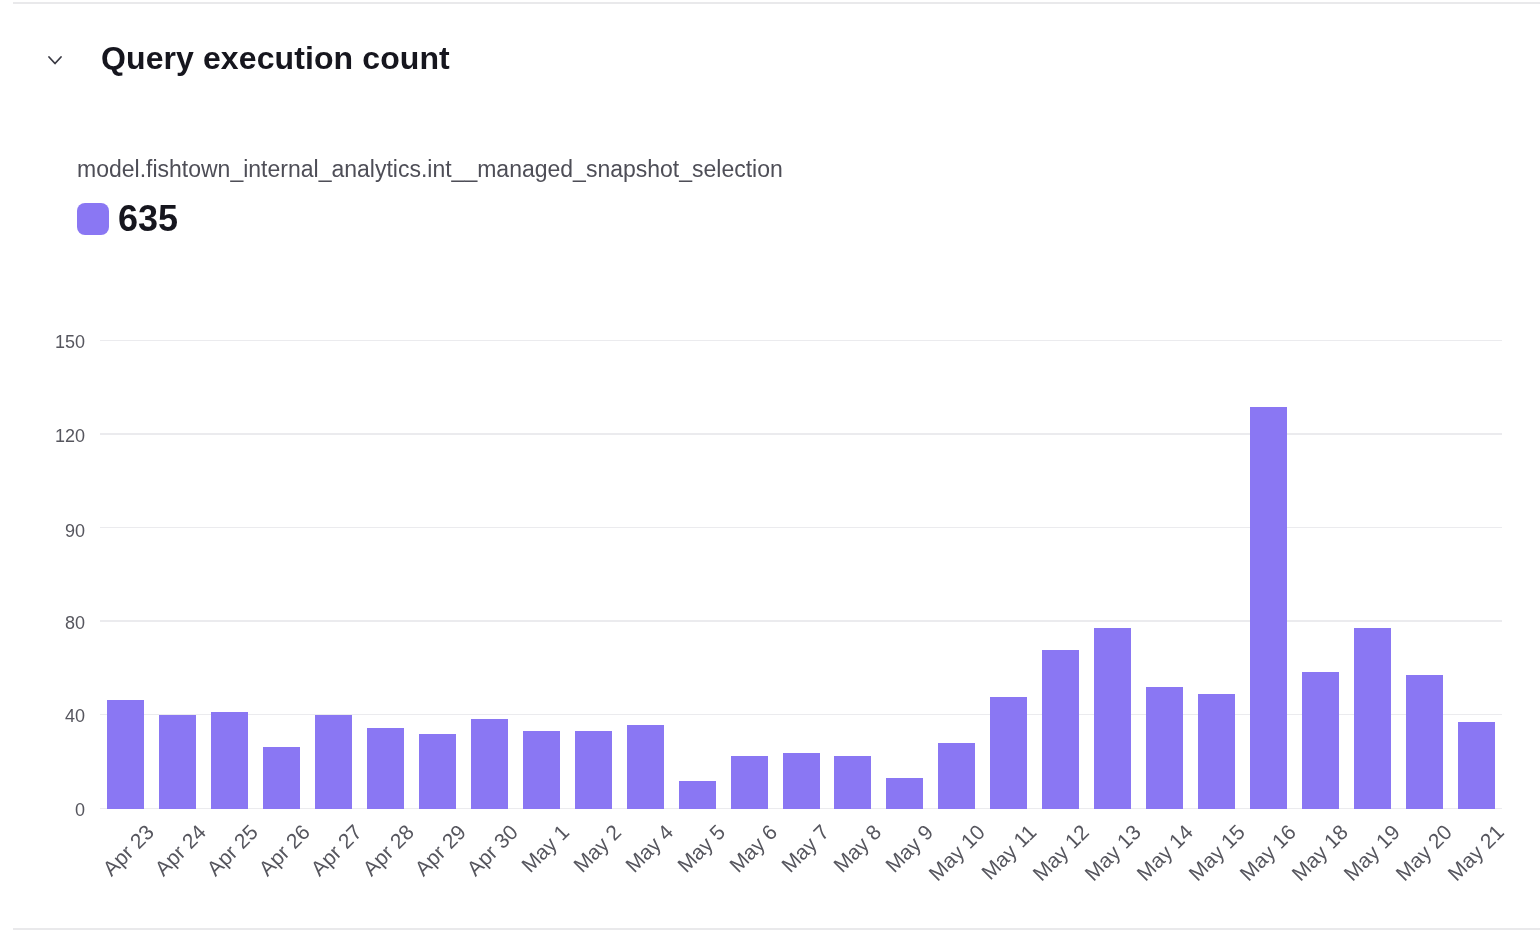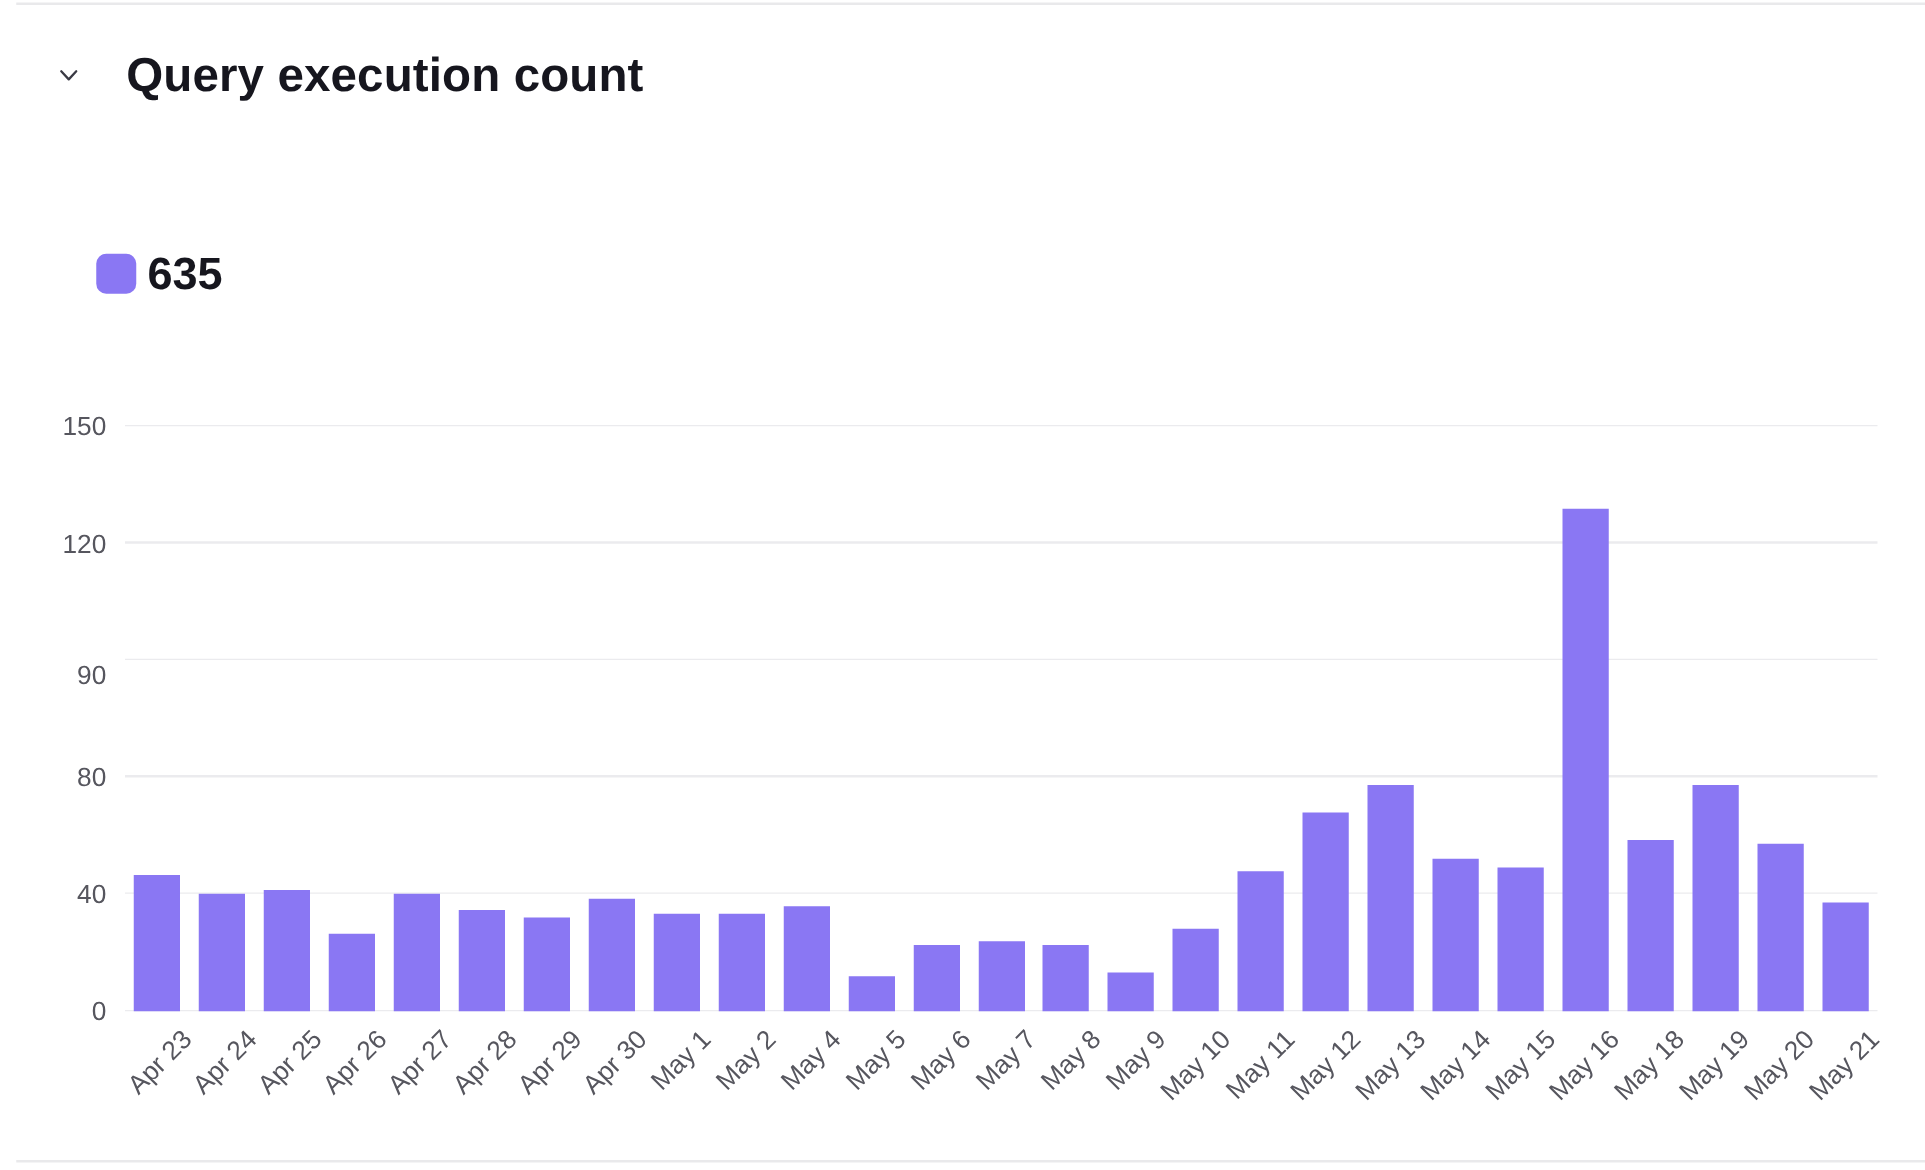--- a/index.html
+++ b/index.html
@@ -18,21 +18,21 @@
 
   .header { position: absolute; left: 0; top: 40px; height: 36px; width: 100%; }
   .chevron-btn {
     position: absolute; left: 42px; top: 7px;
     width: 26px; height: 26px;
     display: flex; align-items: center; justify-content: center;
     cursor: pointer; background: transparent; border: none;
   }
   .card-title {
     position: absolute; left: 101px; top: 0px;
-    font-size: 38px; font-weight: 700; color: #16161e;
+    font-size: 32px; font-weight: 700; color: #16161e;
     letter-spacing: 0.1px;
   }
 
   .series-label {
     position: absolute; left: 77px; top: 156px;
     font-size: 23px; color: #4e4e57;
   }
 
   .legend-row { position: absolute; left: 77px; top: 202px; height: 34px; display: flex; align-items: center; }
   .legend-swatch {
@@ -48,21 +48,21 @@
   .plot {
     position: absolute; left: 100px; top: 341px;
     width: 1402px; height: 468px;
   }
   .gridline {
     position: absolute; left: 0; right: 0; height: 1.5px;
     background: #ebebee;
   }
   .ytick {
     position: absolute; width: 70px; text-align: right;
-    font-size: 21px; color: #56565e;
+    font-size: 18px; color: #56565e;
     transform: translateY(-50%);
   }
   .bar {
     position: absolute; bottom: 0; width: 37px;
     background: #8a77f3;
     cursor: pointer;
   }
   .xlabel-anchor { position: absolute; width: 0; height: 0; }
   .xlabel {
     position: absolute; right: 0; top: 0;
@@ -82,35 +82,36 @@
     <button class="chevron-btn">
       <span style="display:flex;">
         <svg width="22" height="22" viewBox="0 0 22 22" fill="none">
           <polyline points="5,8 11,14.5 17,8" stroke="#3a3a44" stroke-width="1.8" stroke-linecap="round" stroke-linejoin="round"></polyline>
         </svg>
       </span>
     </button>
     <div class="card-title">Query execution count</div>
   </div>
 
+  <div class="series-label">model.fishtown_internal_analytics.int__managed_snapshot_selection</div>
 
   <div class="legend-row">
     <div class="legend-swatch"></div>
     <div class="legend-total">635</div>
   </div>
 
   <div class="plot" id="plot">
       <div class="gridline" style="bottom: 0px;"></div>
       <div class="ytick" style="left: -85px; bottom: -1px; transform: translateY(50%);">0</div>
       <div class="gridline" style="bottom: 93.6px;"></div>
       <div class="ytick" style="left: -85px; bottom: 92.6px; transform: translateY(50%);">40</div>
       <div class="gridline" style="bottom: 187.2px;"></div>
       <div class="ytick" style="left: -85px; bottom: 186.2px; transform: translateY(50%);">80</div>
       <div class="gridline" style="bottom: 280.8px;"></div>
-      <div class="ytick" style="left: -85px; bottom: 268px; transform: translateY(50%); margin-top: 40px;">90</div>
+      <div class="ytick" style="left: -85px; bottom: 278px; transform: translateY(50%); margin-top: 40px;">90</div>
       <div class="gridline" style="bottom: 374.4px;"></div>
       <div class="ytick" style="left: -85px; bottom: 373.4px; transform: translateY(50%); margin-top: 11px;">120</div>
       <div class="gridline" style="bottom: 468px;"></div>
       <div class="ytick" style="left: -85px; bottom: 467px; transform: translateY(50%);">150</div>
       <div class="bar" title="Apr 23: 35" style="left: 7.46296px; height: 109.2px; background: rgb(138, 119, 243);"></div>
       <div class="xlabel-anchor" style="left: 41.963px; top: 479px;">
         <div class="xlabel">Apr 23</div>
       </div>
       <div class="bar" title="Apr 24: 30" style="left: 59.3889px; height: 93.6px; background: rgb(138, 119, 243);"></div>
       <div class="xlabel-anchor" style="left: 93.8889px; top: 479px;">

